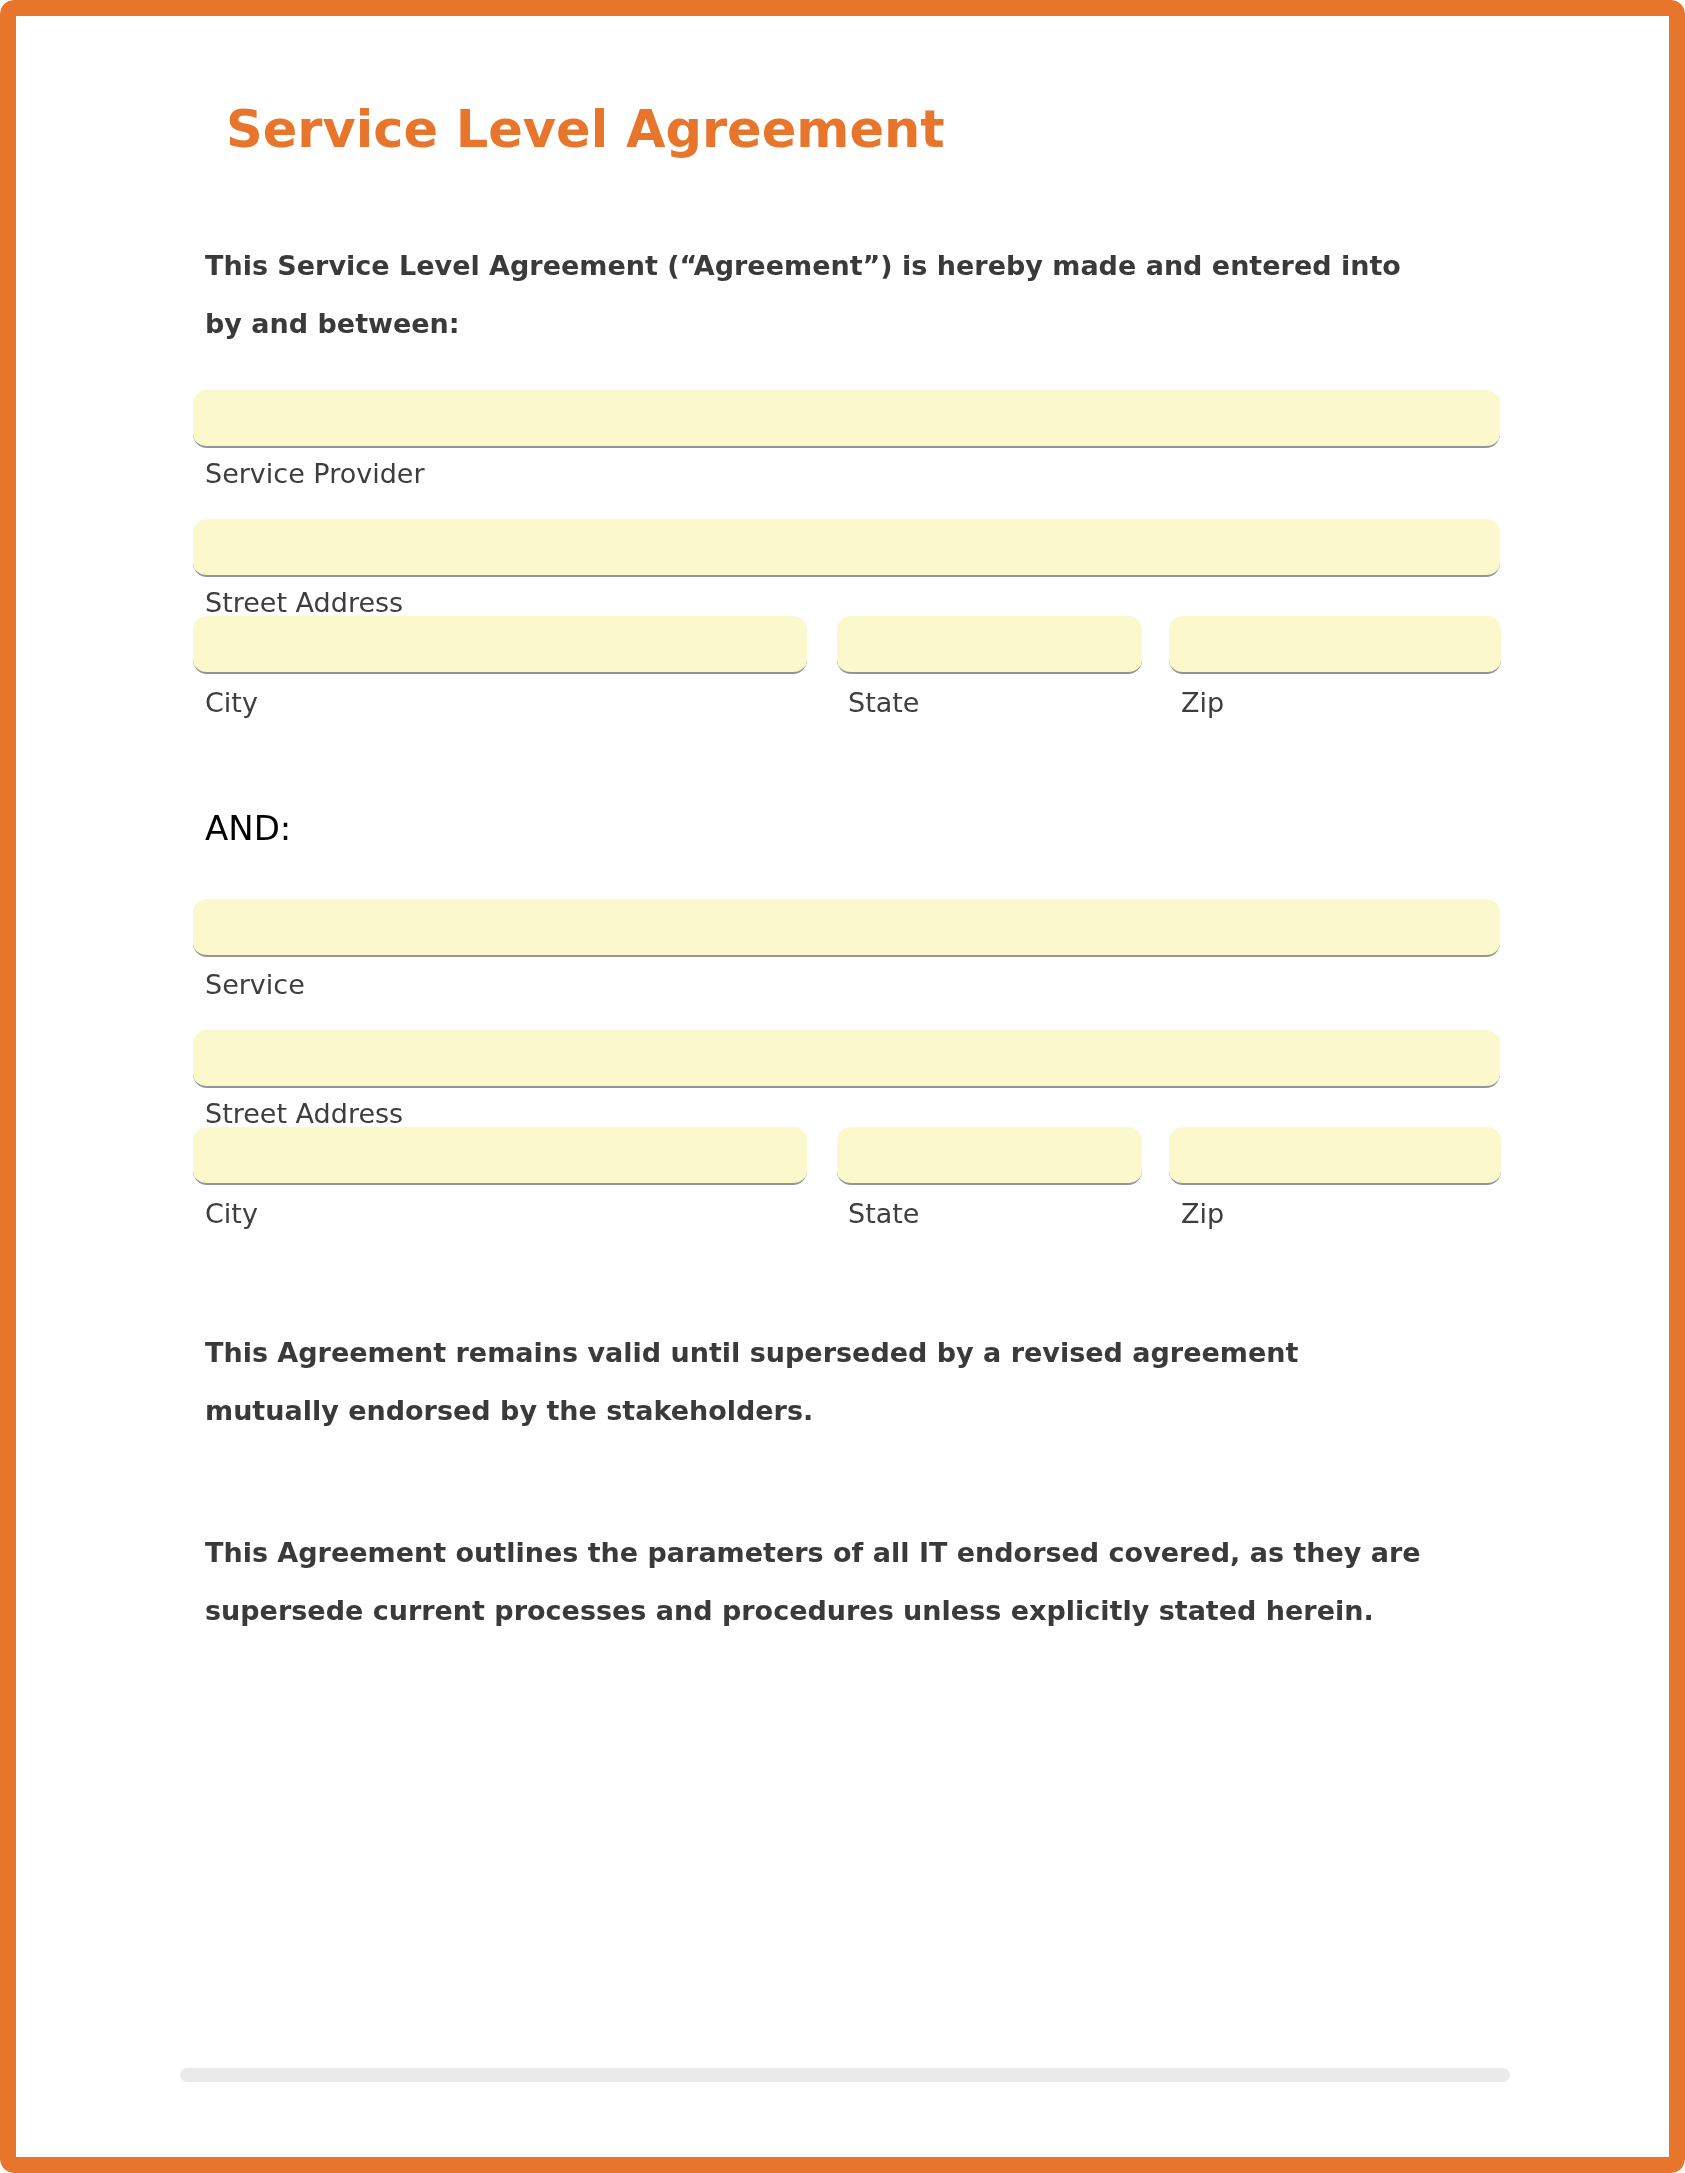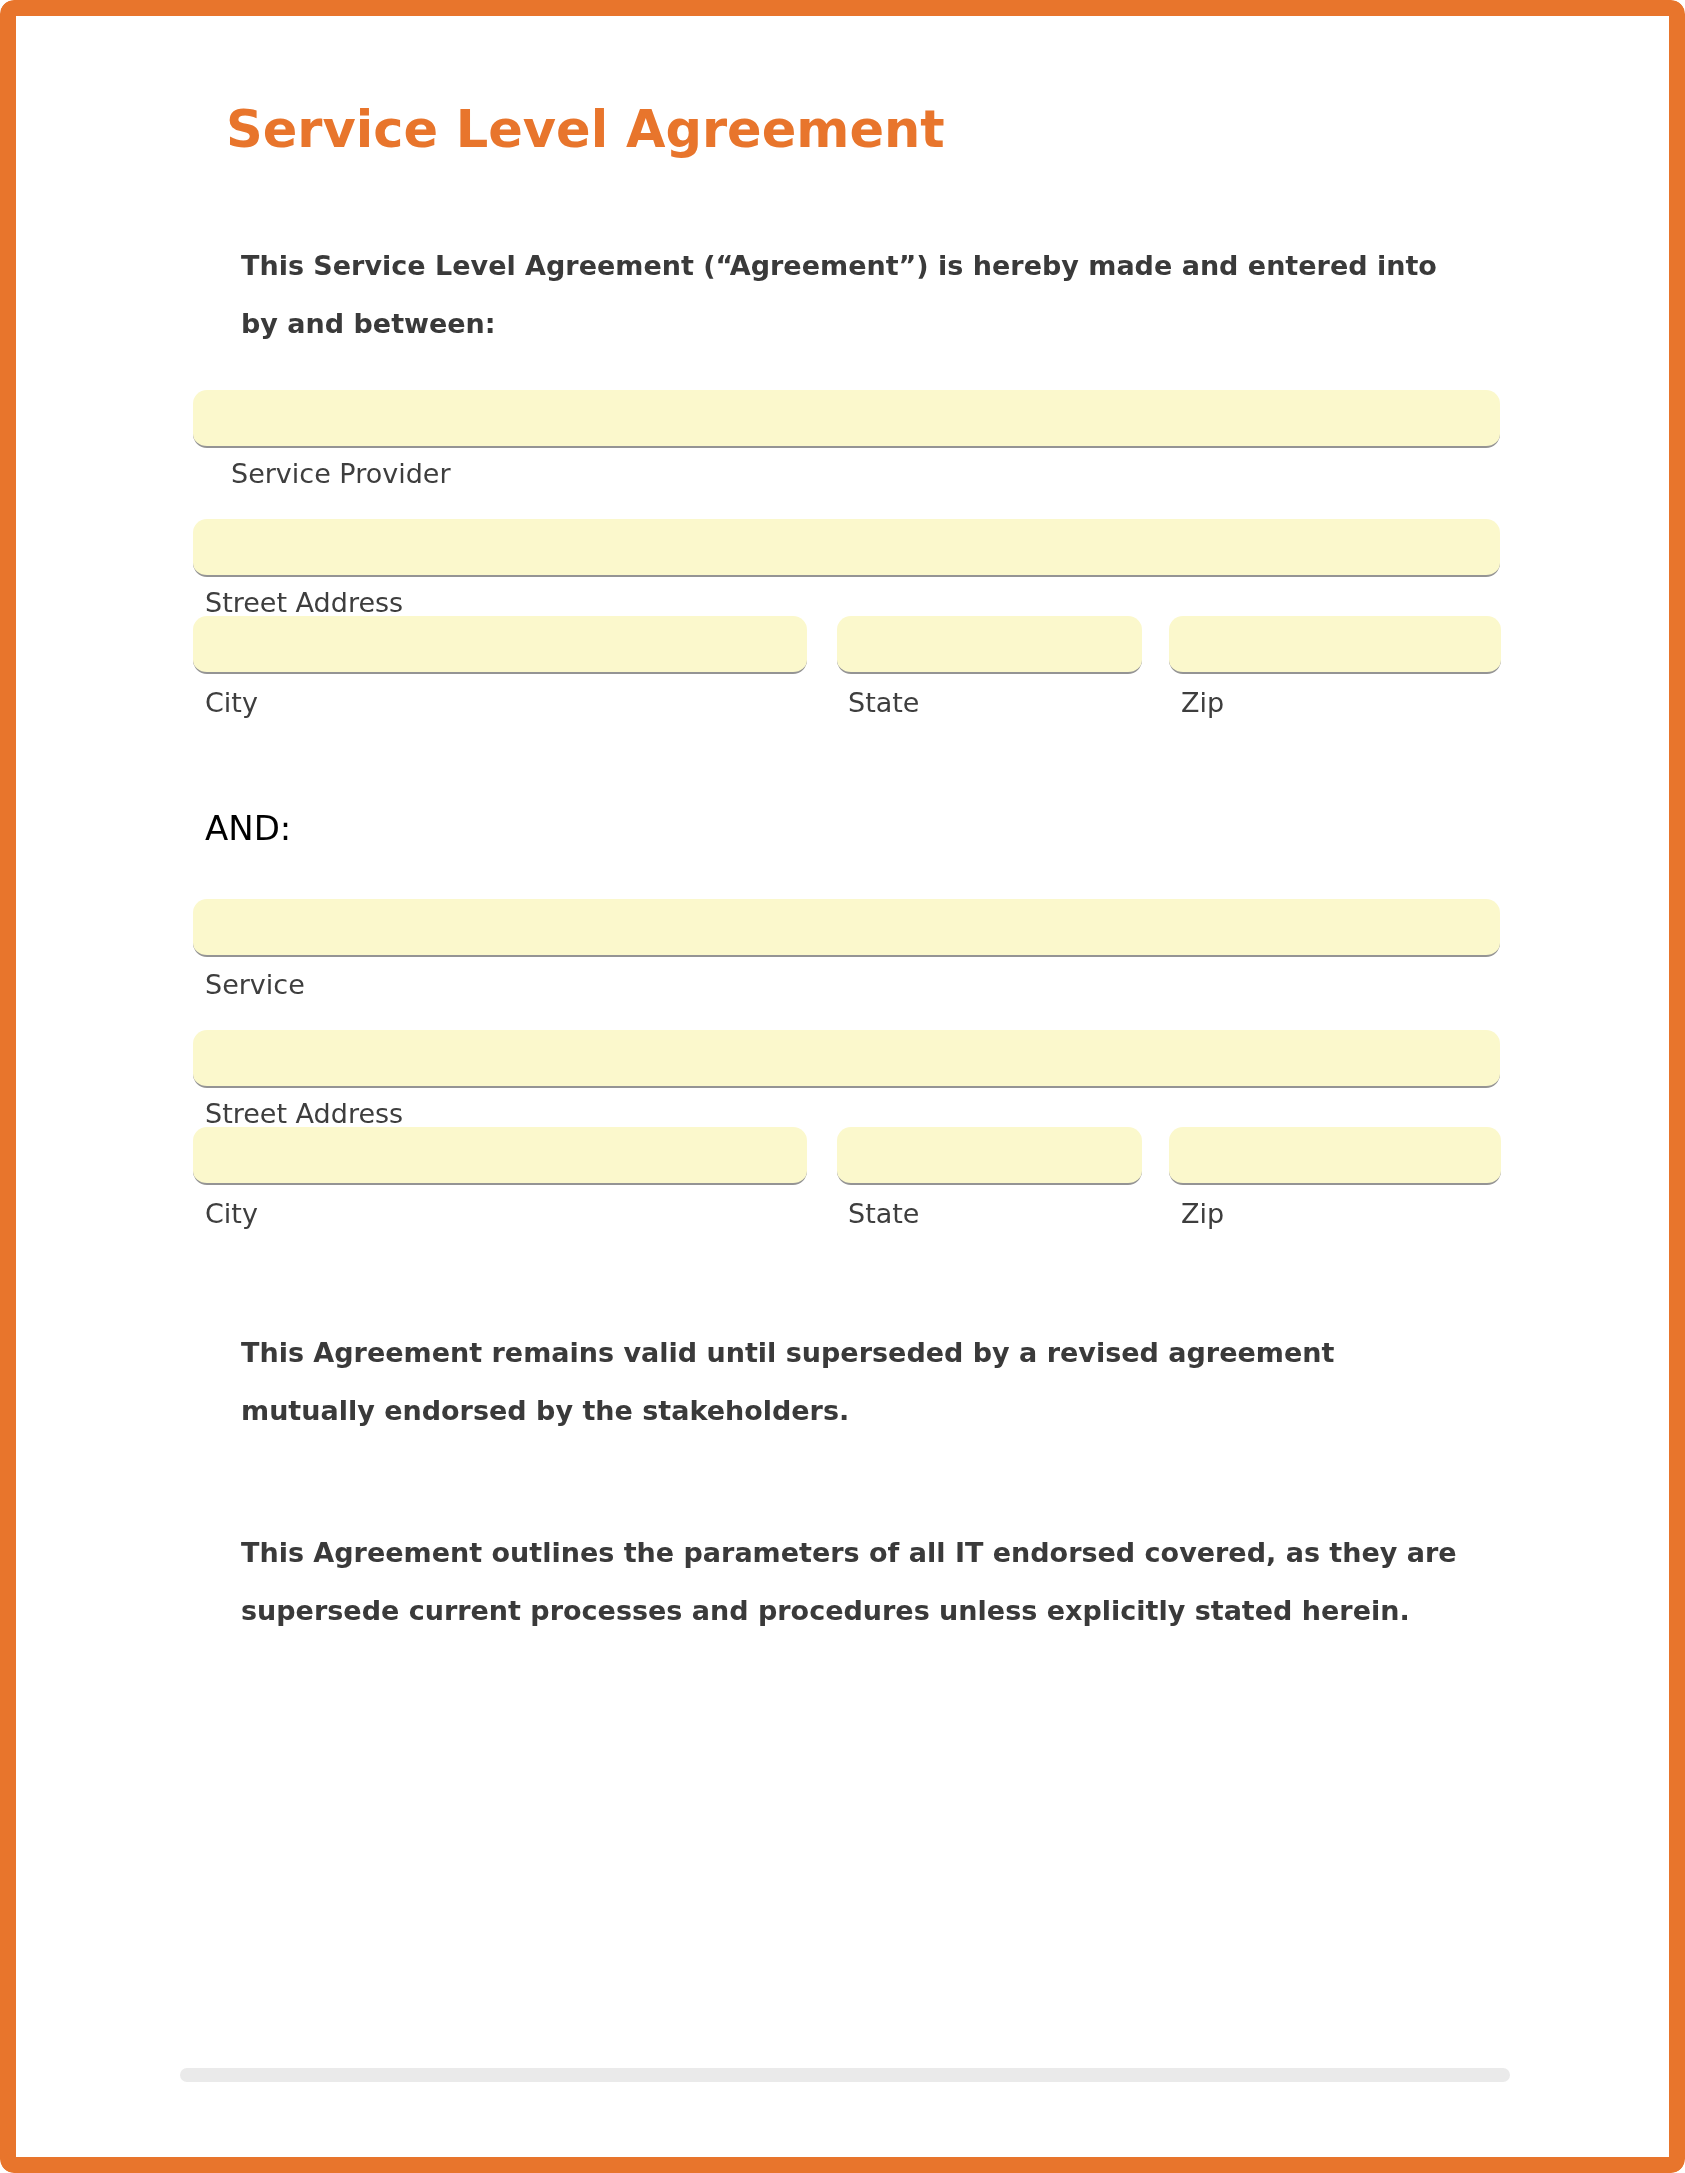--- a/index.html
+++ b/index.html
@@ -25,21 +25,20 @@
     color: #e8752c;
     white-space: nowrap;
   }
 
   .para {
     font-size: 27px;
     font-weight: bold;
     color: #3a3a3a;
     line-height: 58px;
     white-space: nowrap;
-    margin-left: 36px;
   }
   .intro   { left: 189px; top: 221px; }
   .validity{ left: 189px; top: 1308px; }
   .outline { left: 189px; top: 1508px; }
 
   .field {
     position: absolute;
     display: block;
     background: #fbf8cc;
     border: none;
@@ -63,21 +62,21 @@
   .f-b2 { top: 1014px; }
   .f-b3 { top: 1111px; }
 
   .label {
     position: absolute;
     font-size: 27px;
     font-weight: normal;
     color: #3e3e3e;
     white-space: nowrap;
   }
-  .l-a1 { left: 189px; top: 442px; margin-left: 26px; }
+  .l-a1 { left: 189px; top: 442px; }
   .l-a2 { left: 189px; top: 571px; }
   .l-a3c { left: 189px;  top: 671px; }
   .l-a3s { left: 832px;  top: 671px; }
   .l-a3z { left: 1165px; top: 671px; }
   .l-b1 { left: 189px; top: 953px; }
   .l-b2 { left: 189px; top: 1082px; }
   .l-b3c { left: 189px;  top: 1182px; }
   .l-b3s { left: 832px;  top: 1182px; }
   .l-b3z { left: 1165px; top: 1182px; }
 

